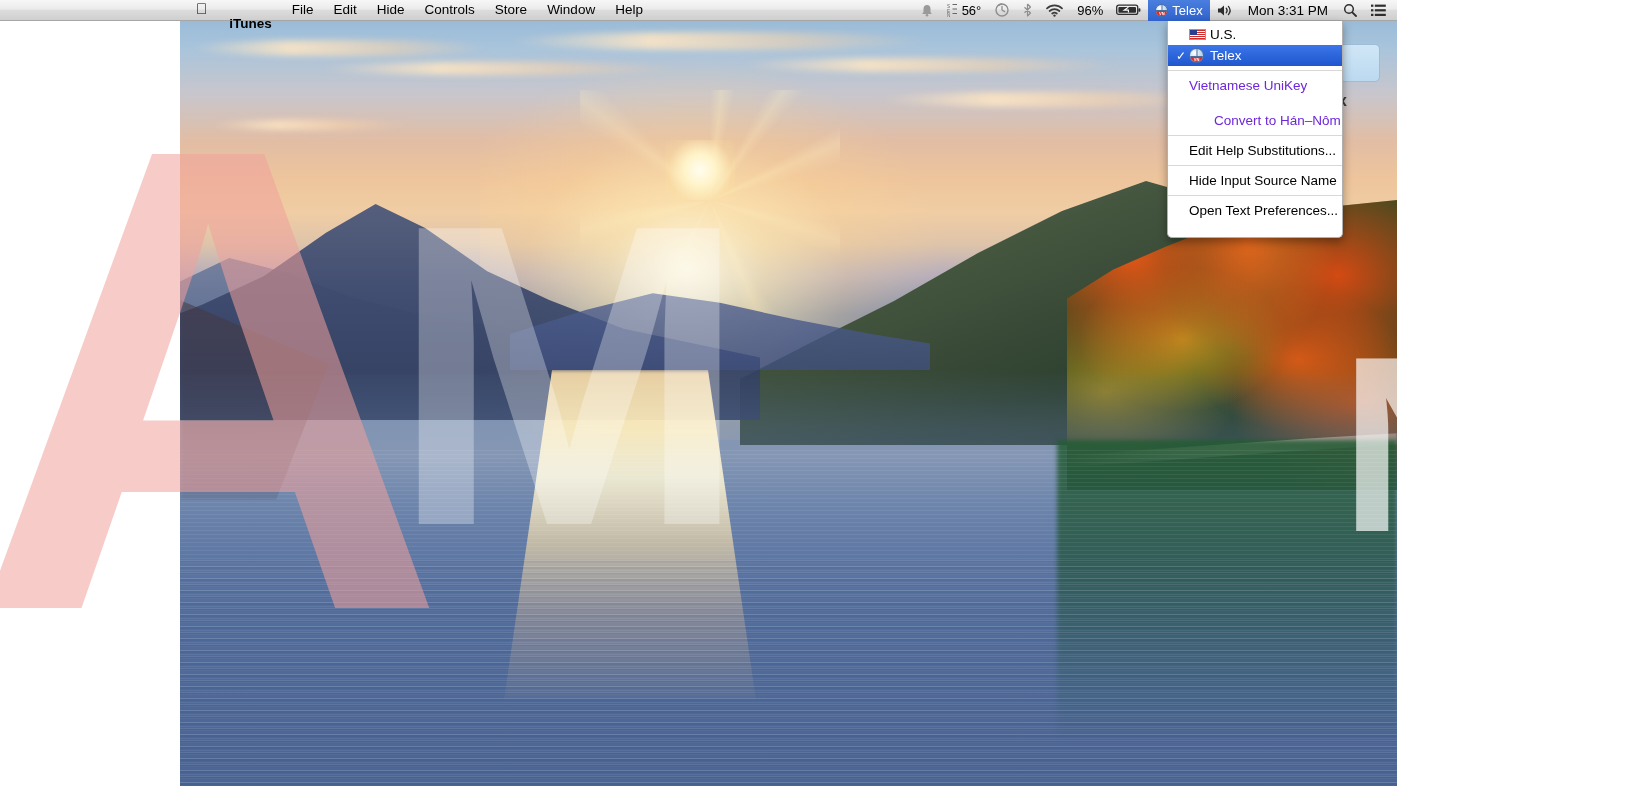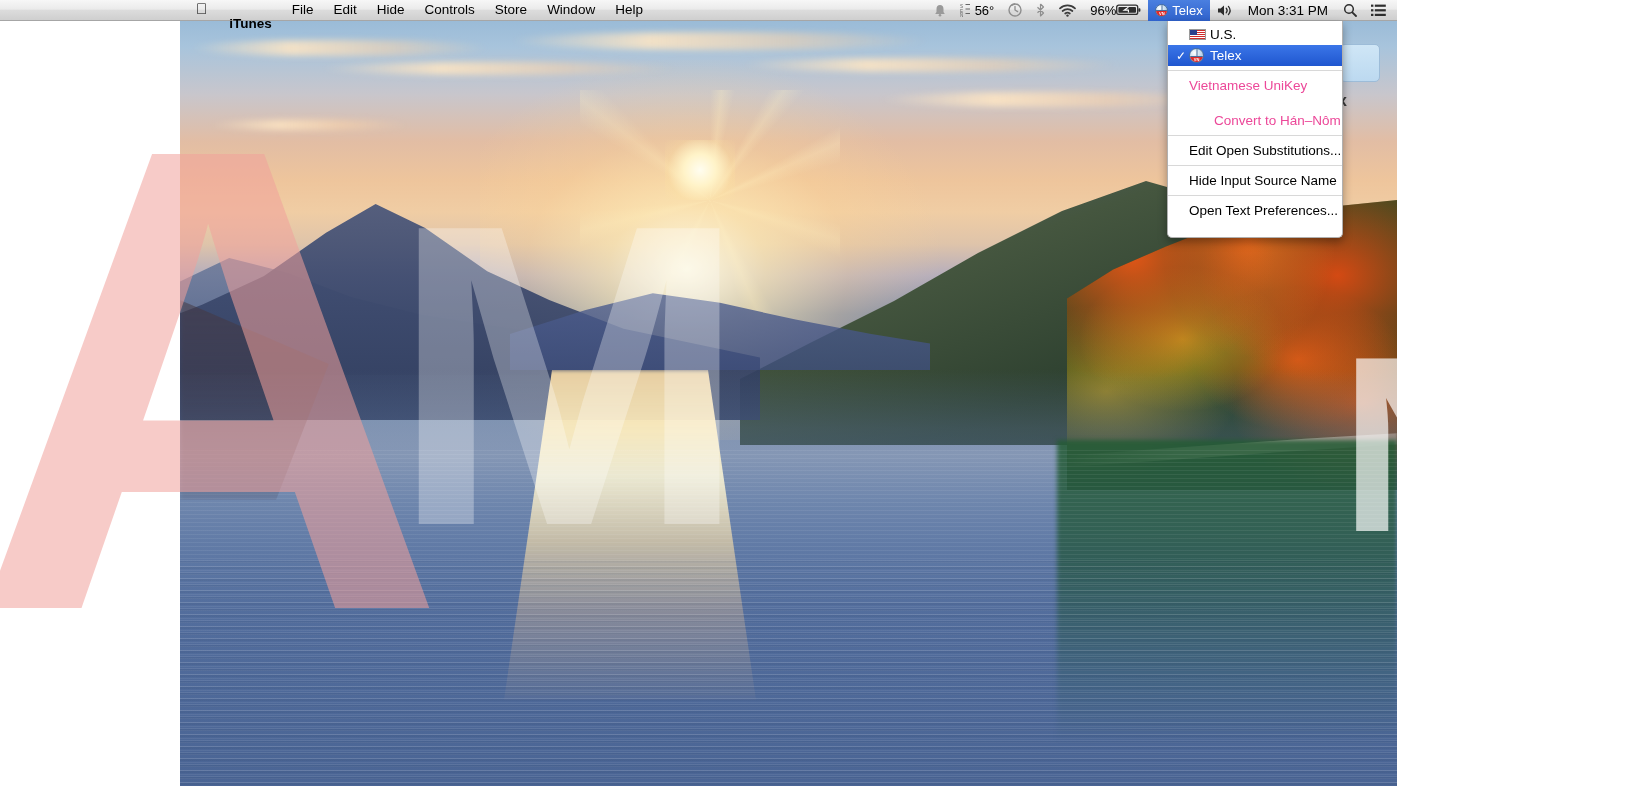--- a/index.html
+++ b/index.html
@@ -229,21 +229,21 @@
     padding: 0 10px 0 8px; white-space: nowrap;
   }
   .mrow .check { width: 13px; font-size: 12px; color: #000; }
   .mrow .flag { width: 21px; display: flex; align-items: center; }
   .mrow .mlabel { flex: 1; }
   .mrow.selected {
     background: linear-gradient(to bottom, #3b76e8 0%, #1f56cf 100%);
     color: #fff;
   }
   .mrow.selected .check { color: #fff; }
-  .mrow.disabled { color: #ec4899; }
+  .mrow.disabled { color: #6d28d9; }
   .mrow.indent { padding-left: 46px; margin-top: 14px; }
   .msep { height: 1px; background: #d8d8d8; margin: 4px 0; }
   .mrow.plain { padding-left: 21px; }
 
   
   .us-flag {
     width: 17px; height: 11px; border: 1px solid #9a9a9a;
     background: repeating-linear-gradient(to bottom, #d02b2b 0px, #d02b2b 1px, #ffffff 1px, #ffffff 2px);
     position: relative;
   }
@@ -378,21 +378,21 @@
 
       <span class="status-item">
         <svg class="mini-svg" width="17" height="13" viewBox="0 0 17 13">
           <path d="M1 4.4 A11 11 0 0 1 16 4.4" fill="none" stroke="#3c3c3c" stroke-width="1.7" stroke-linecap="round"></path>
           <path d="M3.6 7 A7.4 7.4 0 0 1 13.4 7" fill="none" stroke="#3c3c3c" stroke-width="1.7" stroke-linecap="round"></path>
           <path d="M6.2 9.5 A3.8 3.8 0 0 1 10.8 9.5" fill="none" stroke="#3c3c3c" stroke-width="1.7" stroke-linecap="round"></path>
           <circle cx="8.5" cy="11.6" r="1.2" fill="#3c3c3c"></circle>
         </svg>
       </span>
 
-      <span class="status-item" style="padding-right:0;">96%</span>
+      <span class="status-item" style="padding-right:13px;">96%</span>
 
       <span class="status-item" style="padding-left:0;">
         <svg class="mini-svg" width="25" height="12" viewBox="0 0 25 12">
           <rect x="0.7" y="1.2" width="21" height="9.2" rx="2" fill="none" stroke="#2e2e2e" stroke-width="1.3"></rect>
           <rect x="22.4" y="4.2" width="2" height="3.6" rx="0.8" fill="#2e2e2e"></rect>
           <rect x="2.4" y="2.9" width="17.6" height="5.8" rx="1" fill="#2e2e2e"></rect>
           <path d="M12.4 3.3 L8.2 6.1 L12.4 6.1 L12.4 8.5" fill="none" stroke="#ffffff" stroke-width="1.1"></path>
         </svg>
       </span>
 
@@ -455,21 +455,21 @@
       <span class="mlabel">Telex</span>
     </div>
 
     <div class="msep"></div>
 
     <div class="mrow disabled plain">Vietnamese UniKey</div>
     <div class="mrow disabled indent">Convert to Hán–Nôm</div>
 
     <div class="msep"></div>
 
-    <div class="mrow plain">Edit Open Substitutions...</div>
+    <div class="mrow plain">Edit Help Substitutions...</div>
 
     <div class="msep"></div>
 
     <div class="mrow plain">Hide Input Source Name</div>
 
     <div class="msep"></div>
 
     <div class="mrow plain">Open Text Preferences...</div>
   </div>
 

